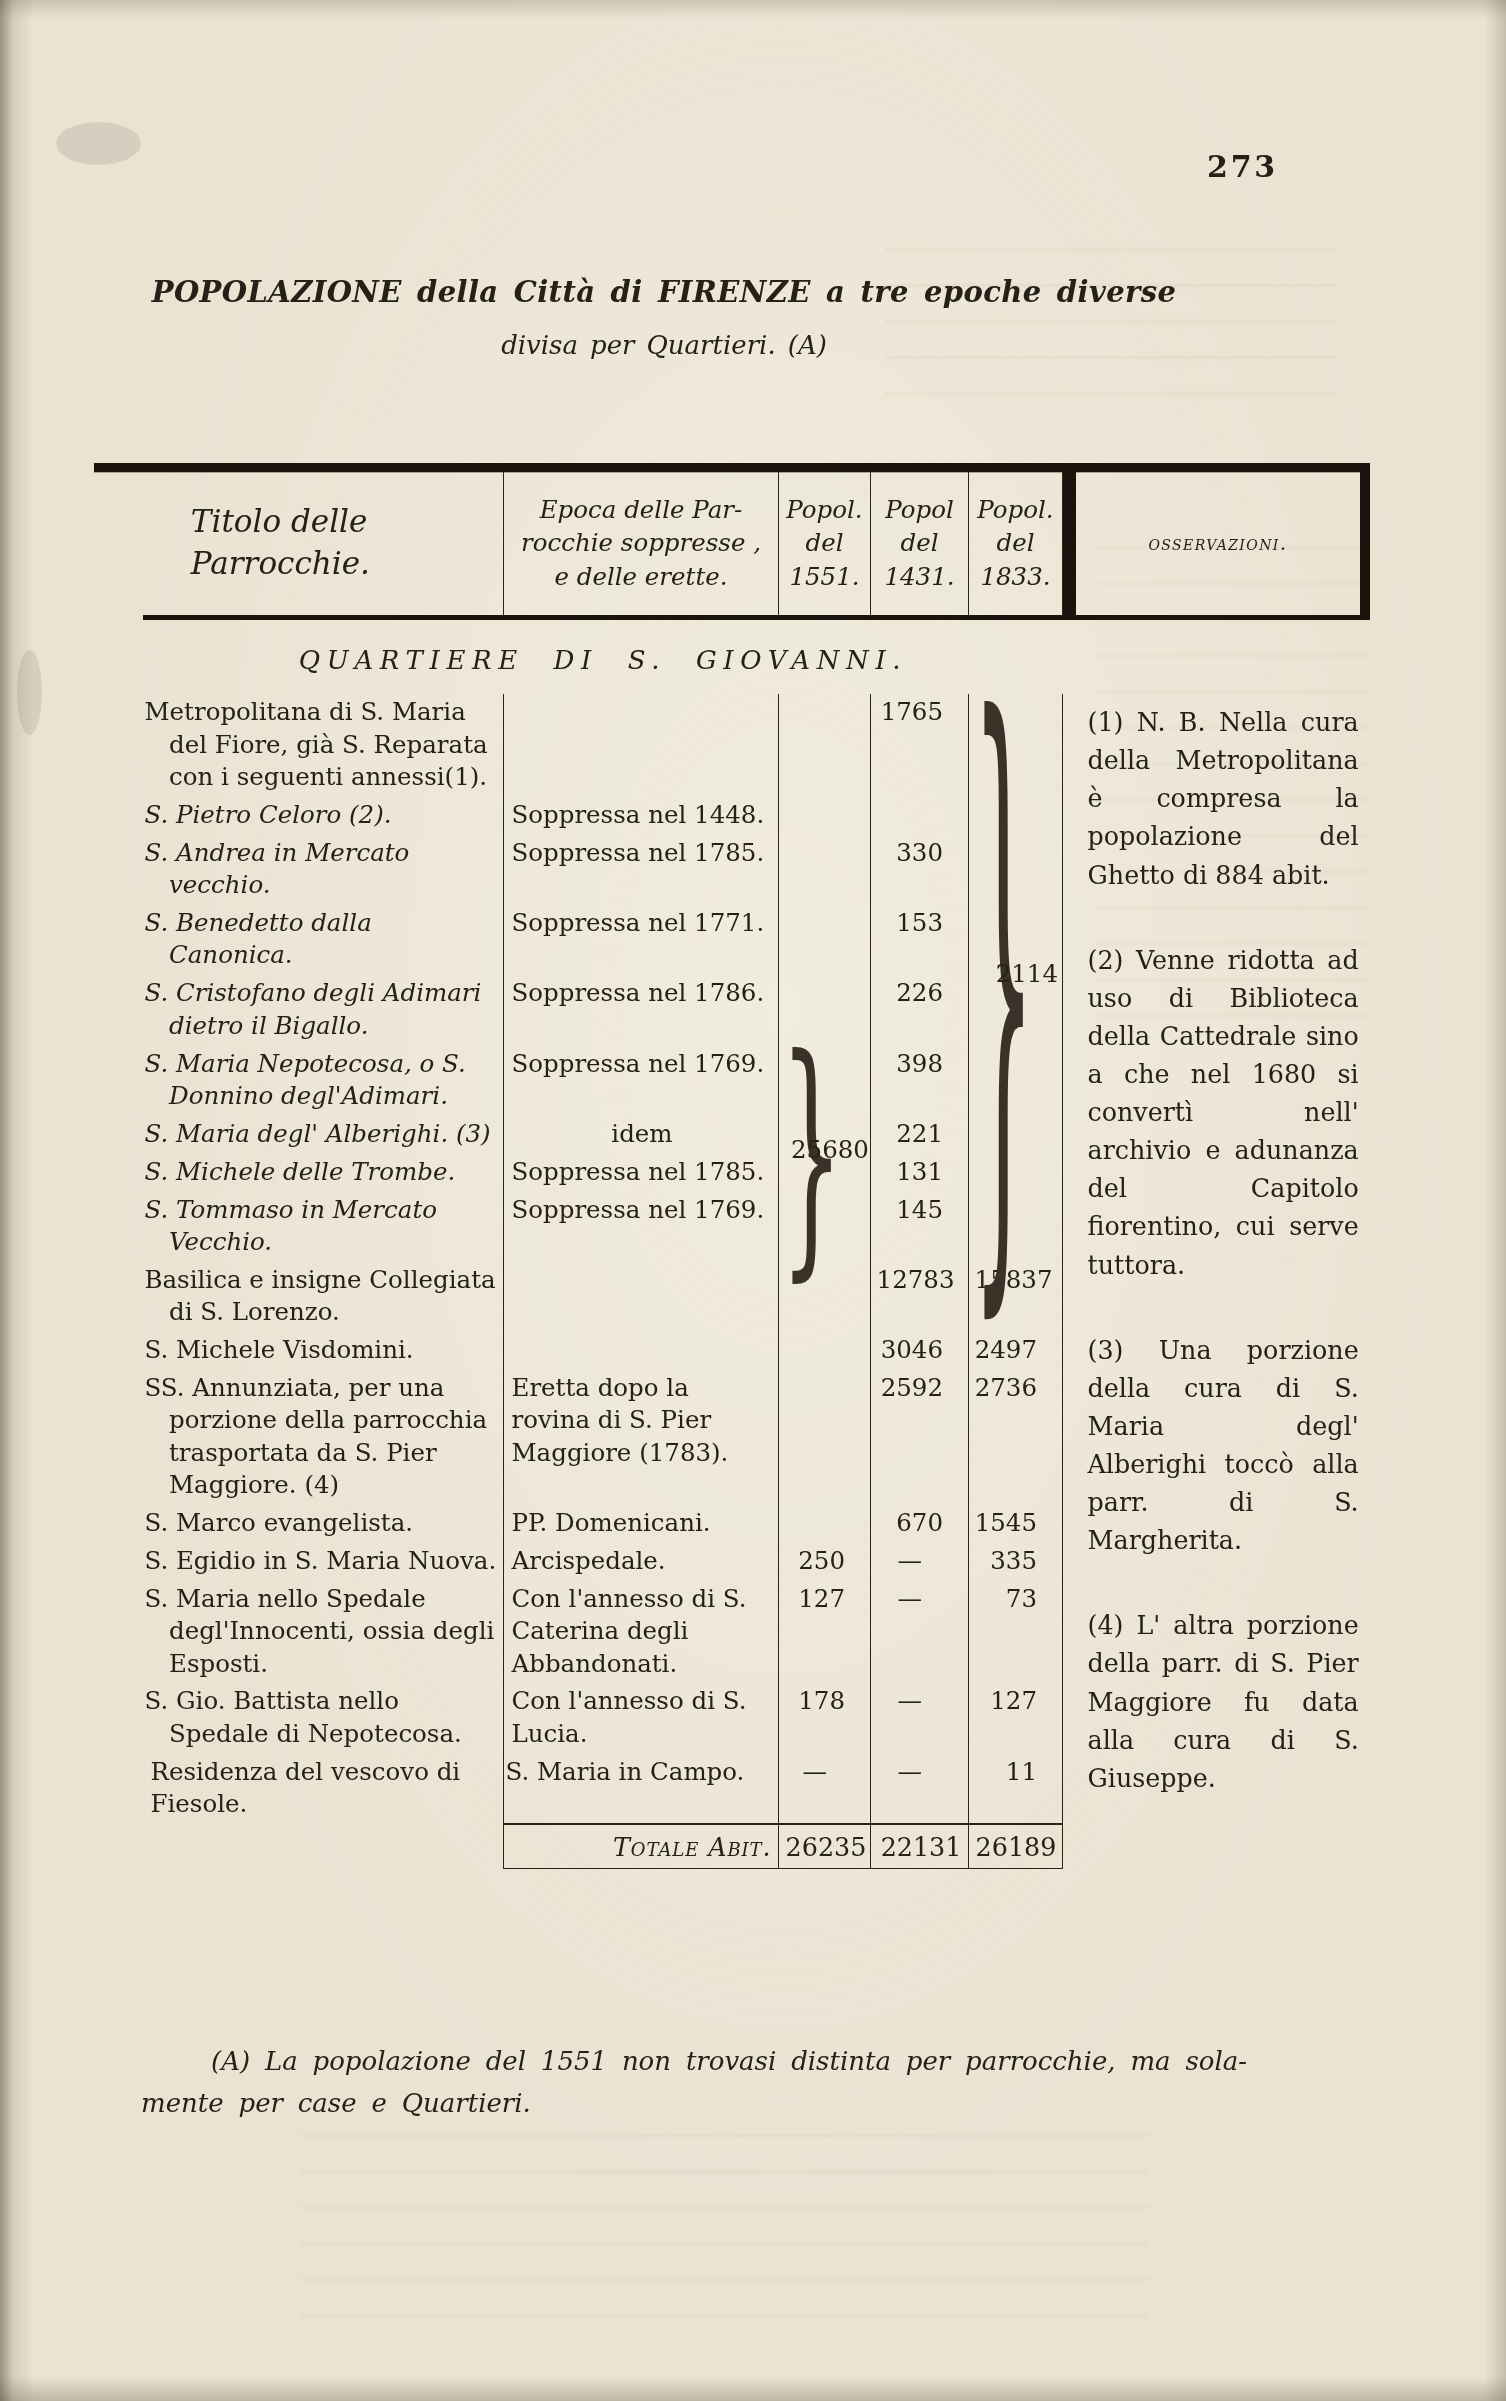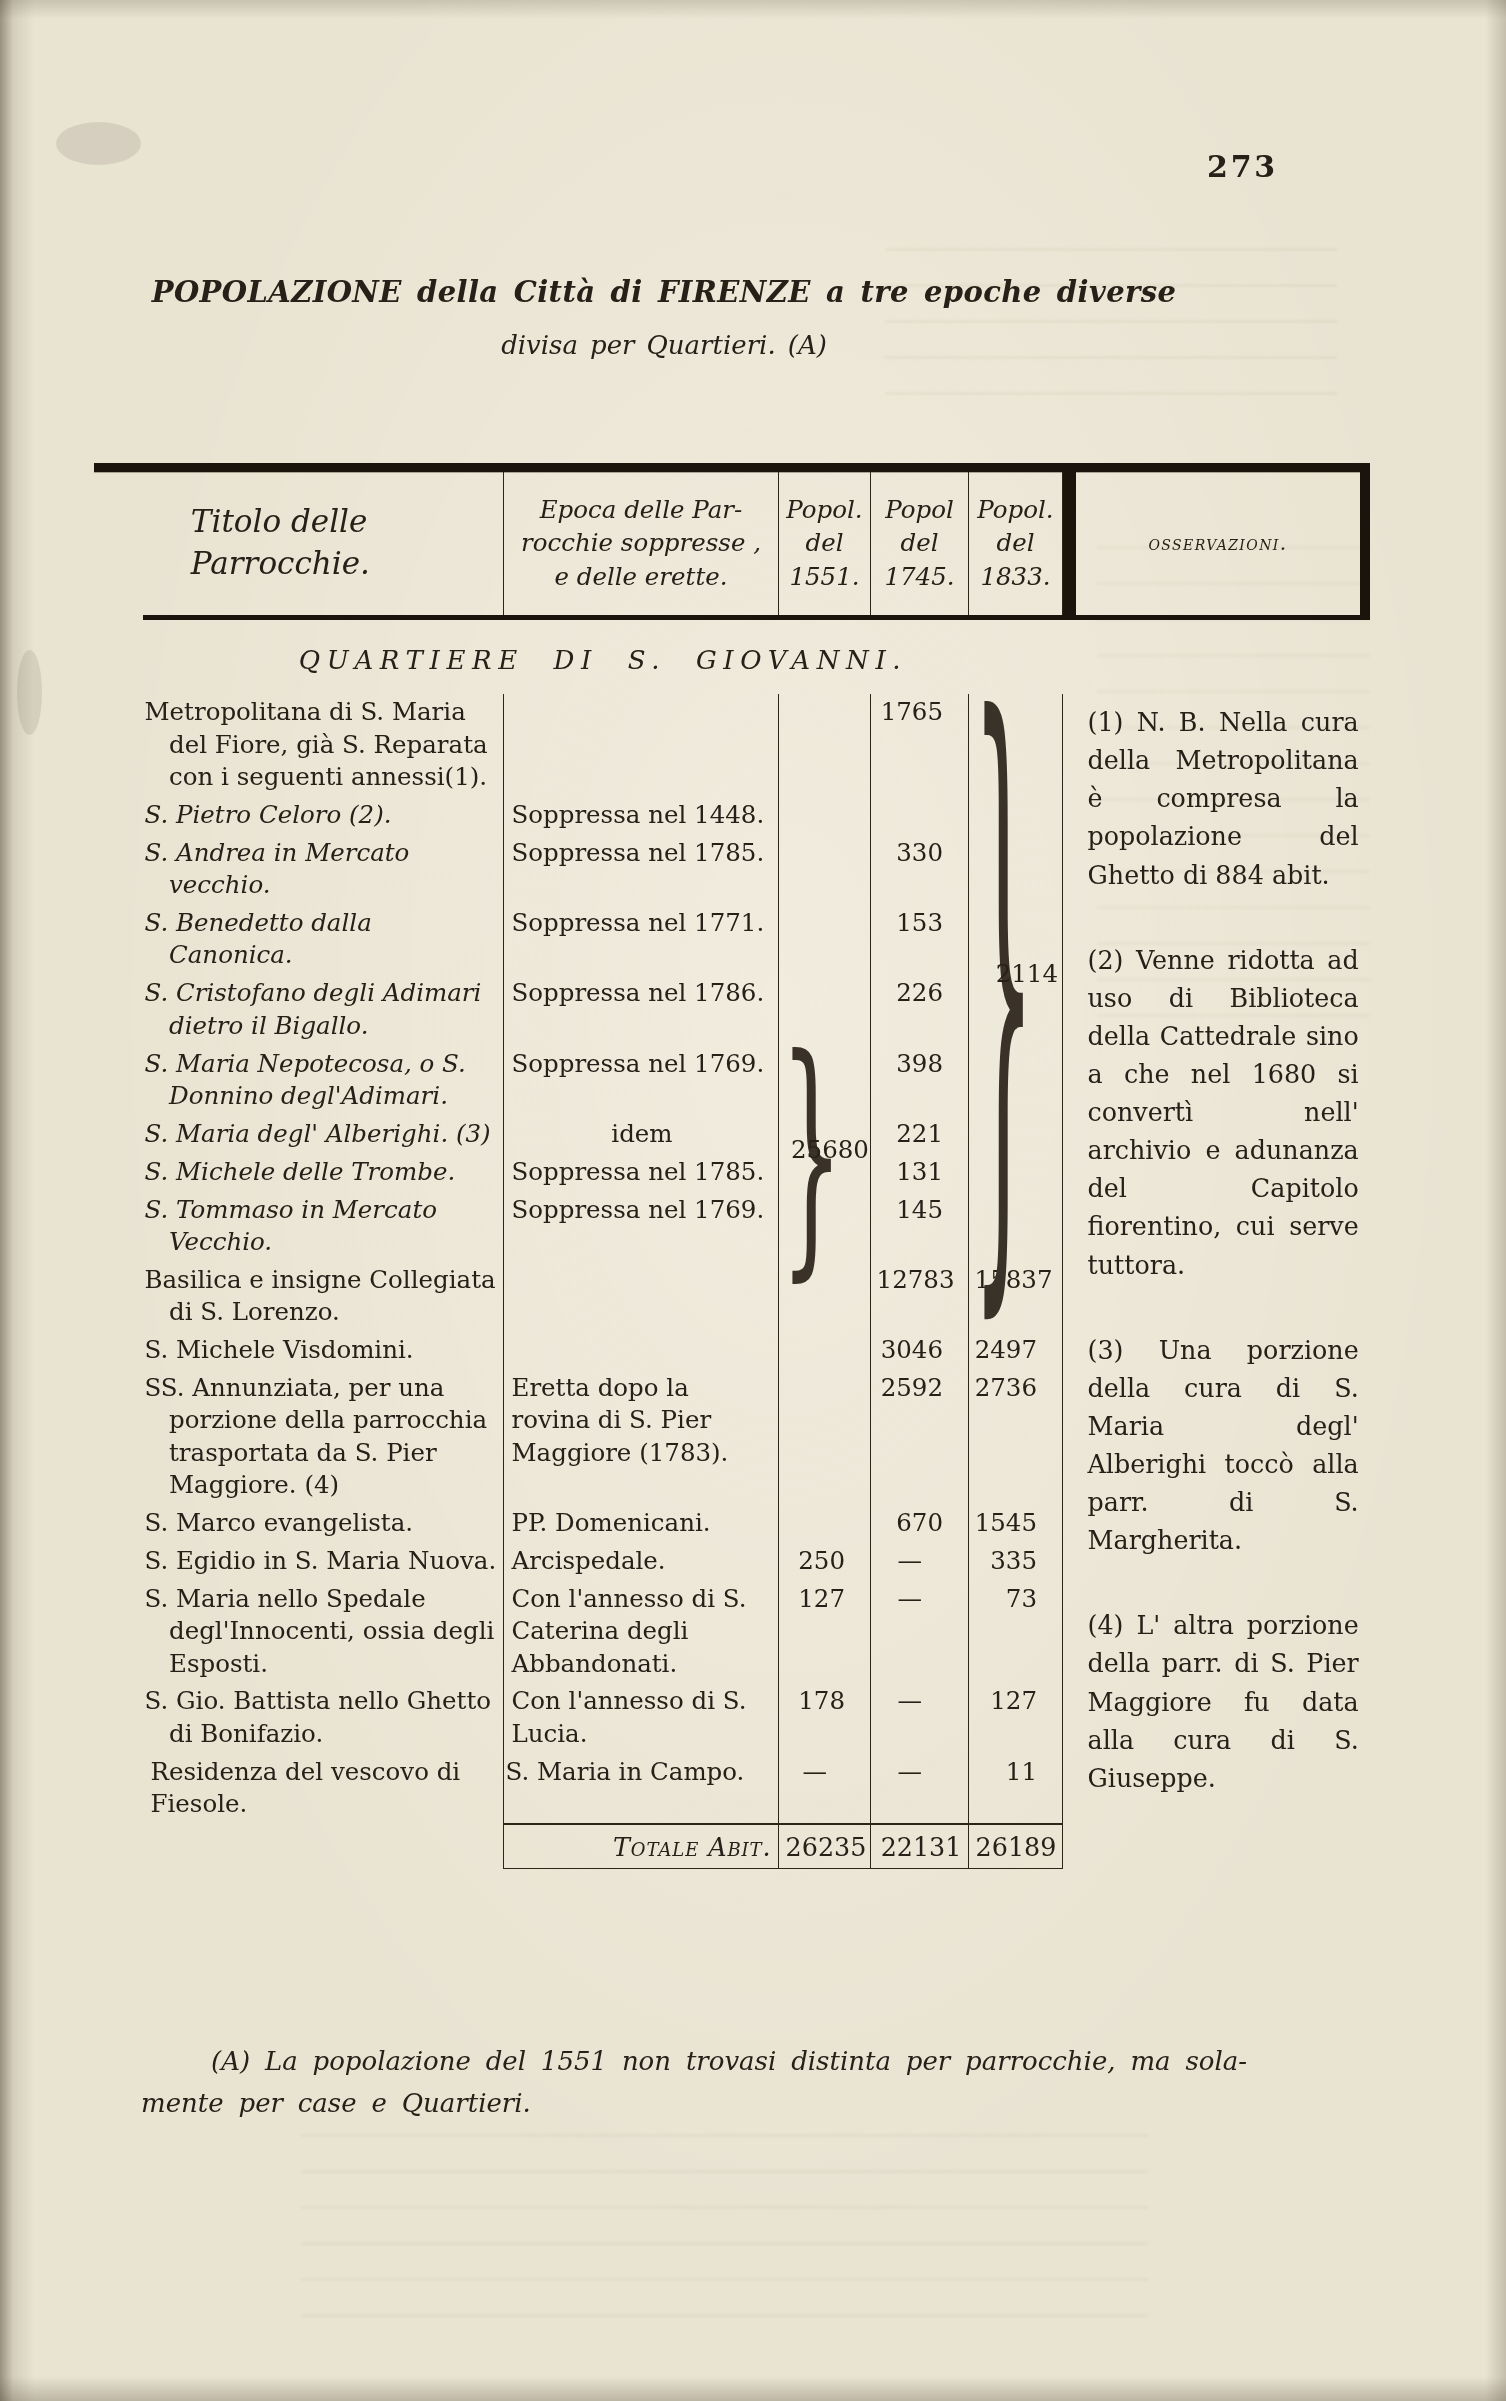--- a/index.html
+++ b/index.html
@@ -97,21 +97,21 @@
     <div class="header-row">
       <div class="hc h-name">Titolo delle Parrocchie.</div>
       <div class="hc">Epoca delle Par-
 rocchie soppresse ,
 e delle erette.</div>
       <div class="hc">Popol.
 del
 1551.</div>
       <div class="hc">Popol
 del
-1745.</div>
+1431.</div>
       <div class="hc">Popol.
 del
 1833.</div>
       <div class="hc h-obs">osservazioni.</div>
     </div>
 
     <div class="rule-mid"></div>
 
     <div class="body-flex">
       <div class="tbl-main">
@@ -217,21 +217,21 @@
               <div class="cell c-num">335</div>
             </div>
             <div class="t-row">
               <div class="cell c-name">S. Maria nello Spedale degl'Innocenti, ossia degli Esposti.</div>
               <div class="cell c-epoca">Con l'annesso di S. Caterina degli Abbandonati.</div>
               <div class="cell c-num">127</div>
               <div class="cell c-num dash">—</div>
               <div class="cell c-num">73</div>
             </div>
             <div class="t-row">
-              <div class="cell c-name">S. Gio. Battista nello Ghetto di Bonifazio.</div>
+              <div class="cell c-name">S. Gio. Battista nello Spedale di Nepotecosa.</div>
               <div class="cell c-epoca">Con l'annesso di S. Lucia.</div>
               <div class="cell c-num">178</div>
               <div class="cell c-num dash">—</div>
               <div class="cell c-num">127</div>
             </div>
             <div class="t-row">
               <div class="cell c-epoca">Residenza del vescovo di Fiesole.</div>
               <div class="cell c-name">S. Maria in Campo.</div>
               <div class="cell c-num dash">—</div>
               <div class="cell c-num dash">—</div>

